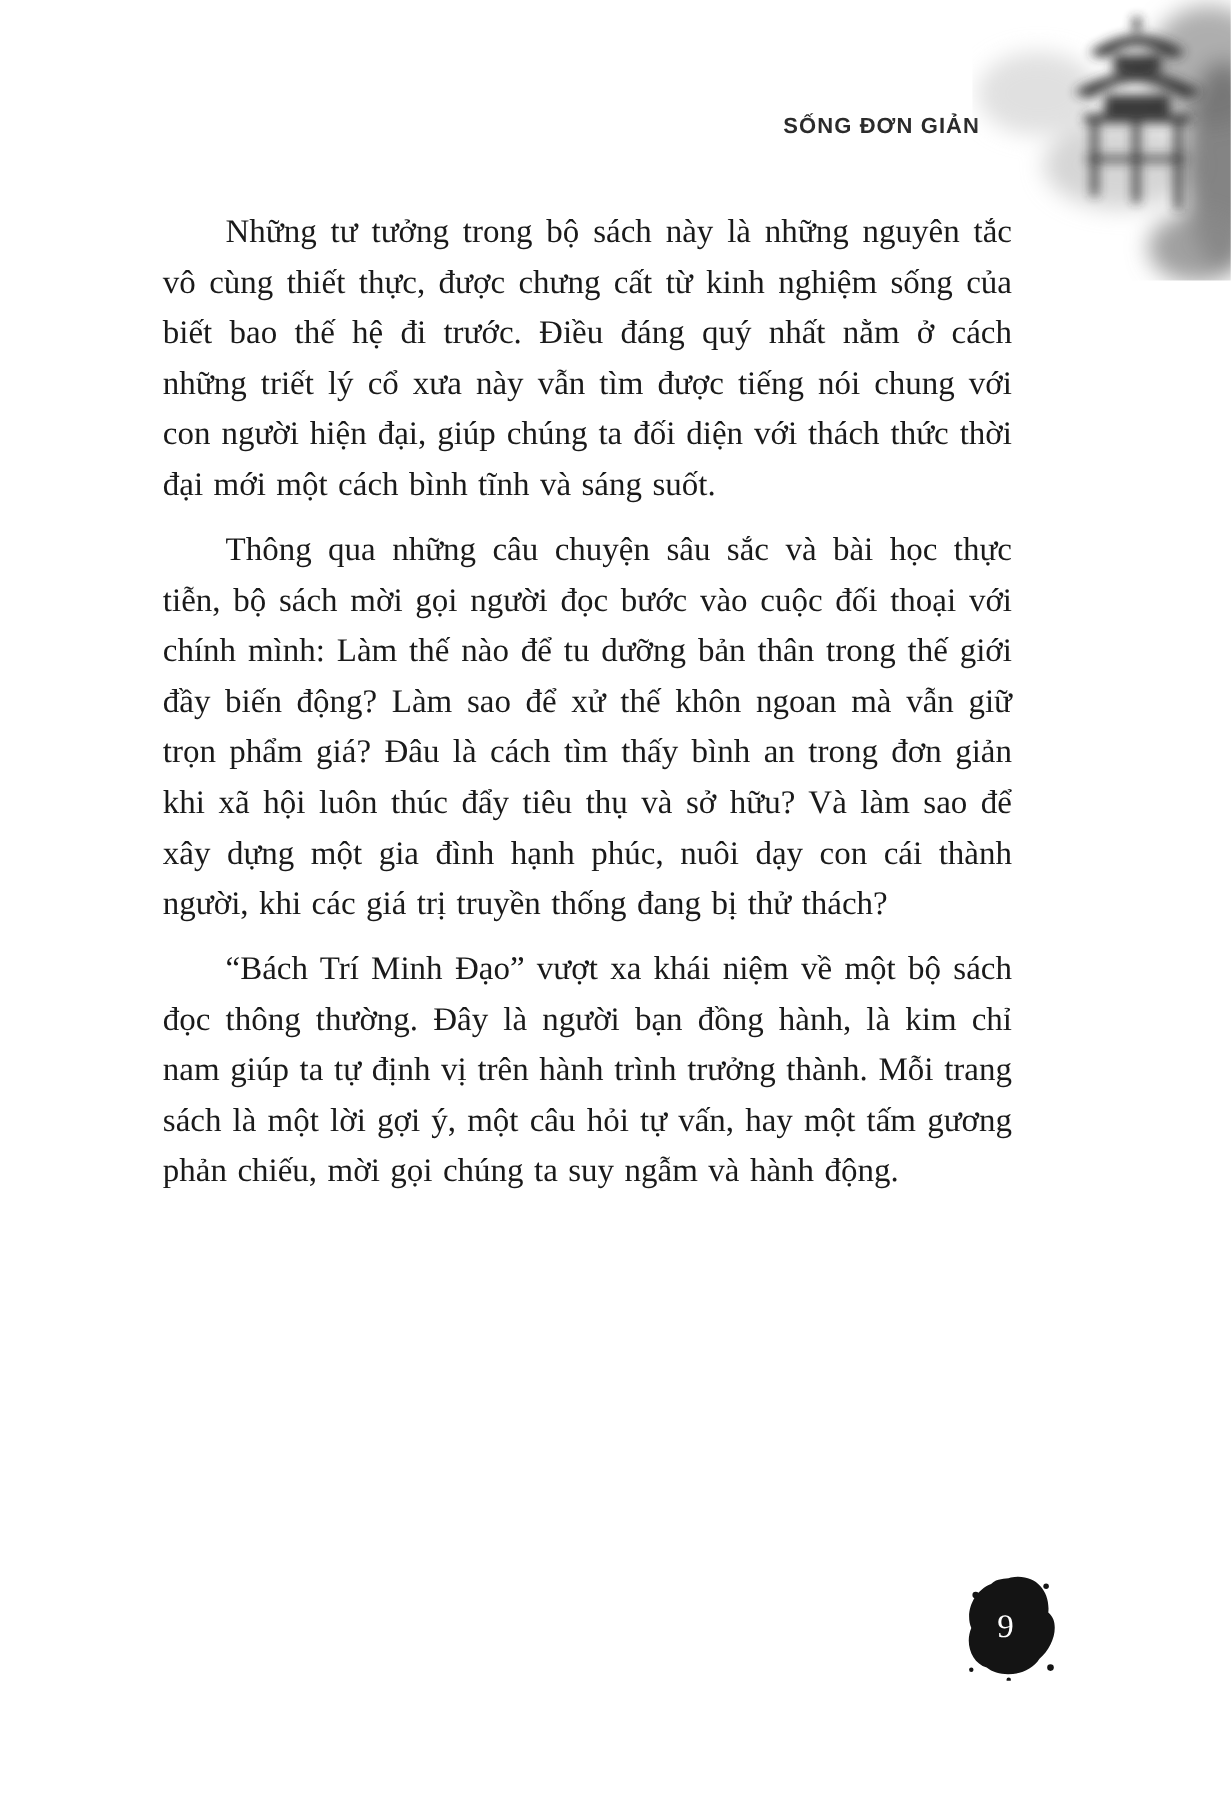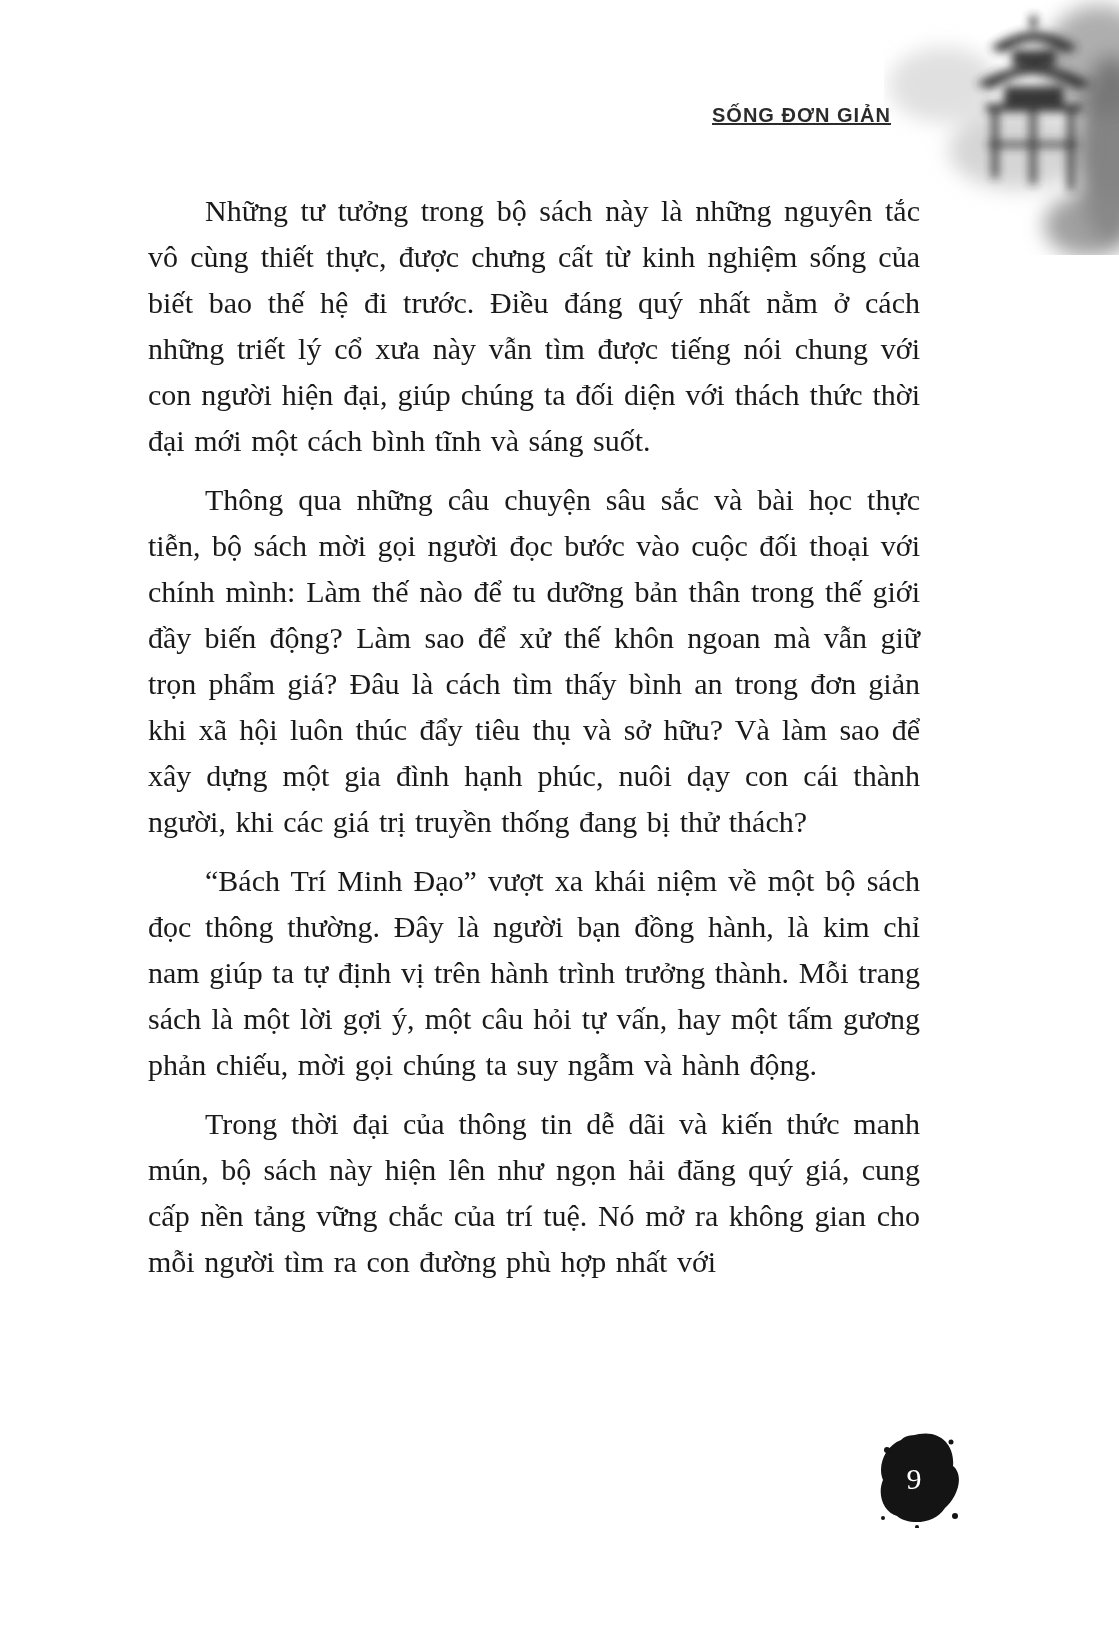--- a/index.html
+++ b/index.html
@@ -20,21 +20,20 @@
   .running-head {
     position: absolute;
     top: 104px;
     right: 228px;
     font-family: "Liberation Sans", sans-serif;
     font-weight: 700;
     font-size: 20px;
     letter-spacing: 1px;
     color: #2b2b2b;
     white-space: nowrap;
-    text-decoration: underline;
   }
   .corner-art {
     position: absolute;
     top: 0;
     right: 0;
     width: 235px;
     height: 255px;
     pointer-events: none;
   }
   .body-text {
@@ -111,21 +110,20 @@
         <rect x="184" y="112" width="6" height="78"></rect>
         <rect x="104" y="142" width="90" height="5"></rect>
       </g>
     </svg>
   </div>
 
   <main class="body-text">
     <p>Những tư tưởng trong bộ sách này là những nguyên tắc vô cùng thiết thực, được chưng cất từ kinh nghiệm sống của biết bao thế hệ đi trước. Điều đáng quý nhất nằm ở cách những triết lý cổ xưa này vẫn tìm được tiếng nói chung với con người hiện đại, giúp chúng ta đối diện với thách thức thời đại mới một cách bình tĩnh và sáng suốt.</p>
     <p>Thông qua những câu chuyện sâu sắc và bài học thực tiễn, bộ sách mời gọi người đọc bước vào cuộc đối thoại với chính mình: Làm thế nào để tu dưỡng bản thân trong thế giới đầy biến động? Làm sao để xử thế khôn ngoan mà vẫn giữ trọn phẩm giá? Đâu là cách tìm thấy bình an trong đơn giản khi xã hội luôn thúc đẩy tiêu thụ và sở hữu? Và làm sao để xây dựng một gia đình hạnh phúc, nuôi dạy con cái thành người, khi các giá trị truyền thống đang bị thử thách?</p>
     <p>“Bách Trí Minh Đạo” vượt xa khái niệm về một bộ sách đọc thông thường. Đây là người bạn đồng hành, là kim chỉ nam giúp ta tự định vị trên hành trình trưởng thành. Mỗi trang sách là một lời gợi ý, một câu hỏi tự vấn, hay một tấm gương phản chiếu, mời gọi chúng ta suy ngẫm và hành động.</p>
-    <p>Trong thời đại của thông tin dễ dãi và kiến thức manh mún, bộ sách này hiện lên như ngọn hải đăng quý giá, cung cấp nền tảng vững chắc của trí tuệ. Nó mở ra không gian cho mỗi người tìm ra con đường phù hợp nhất với</p>
   </main>
 
   <div class="page-number-blob">
     <svg viewBox="0 0 84 100" xmlns="http://www.w3.org/2000/svg">
       <g fill="#141414">
         <path d="M44 6 C66 2 80 18 78 38 C90 48 82 70 70 80 C60 96 34 98 22 88 C8 84 2 66 8 52 C2 38 10 18 26 12 C32 6 38 8 44 6 Z"></path>
         <circle cx="12" cy="22" r="3"></circle>
         <circle cx="76" cy="14" r="2.5"></circle>
         <circle cx="80" cy="88" r="3"></circle>
         <circle cx="8" cy="90" r="2"></circle>

